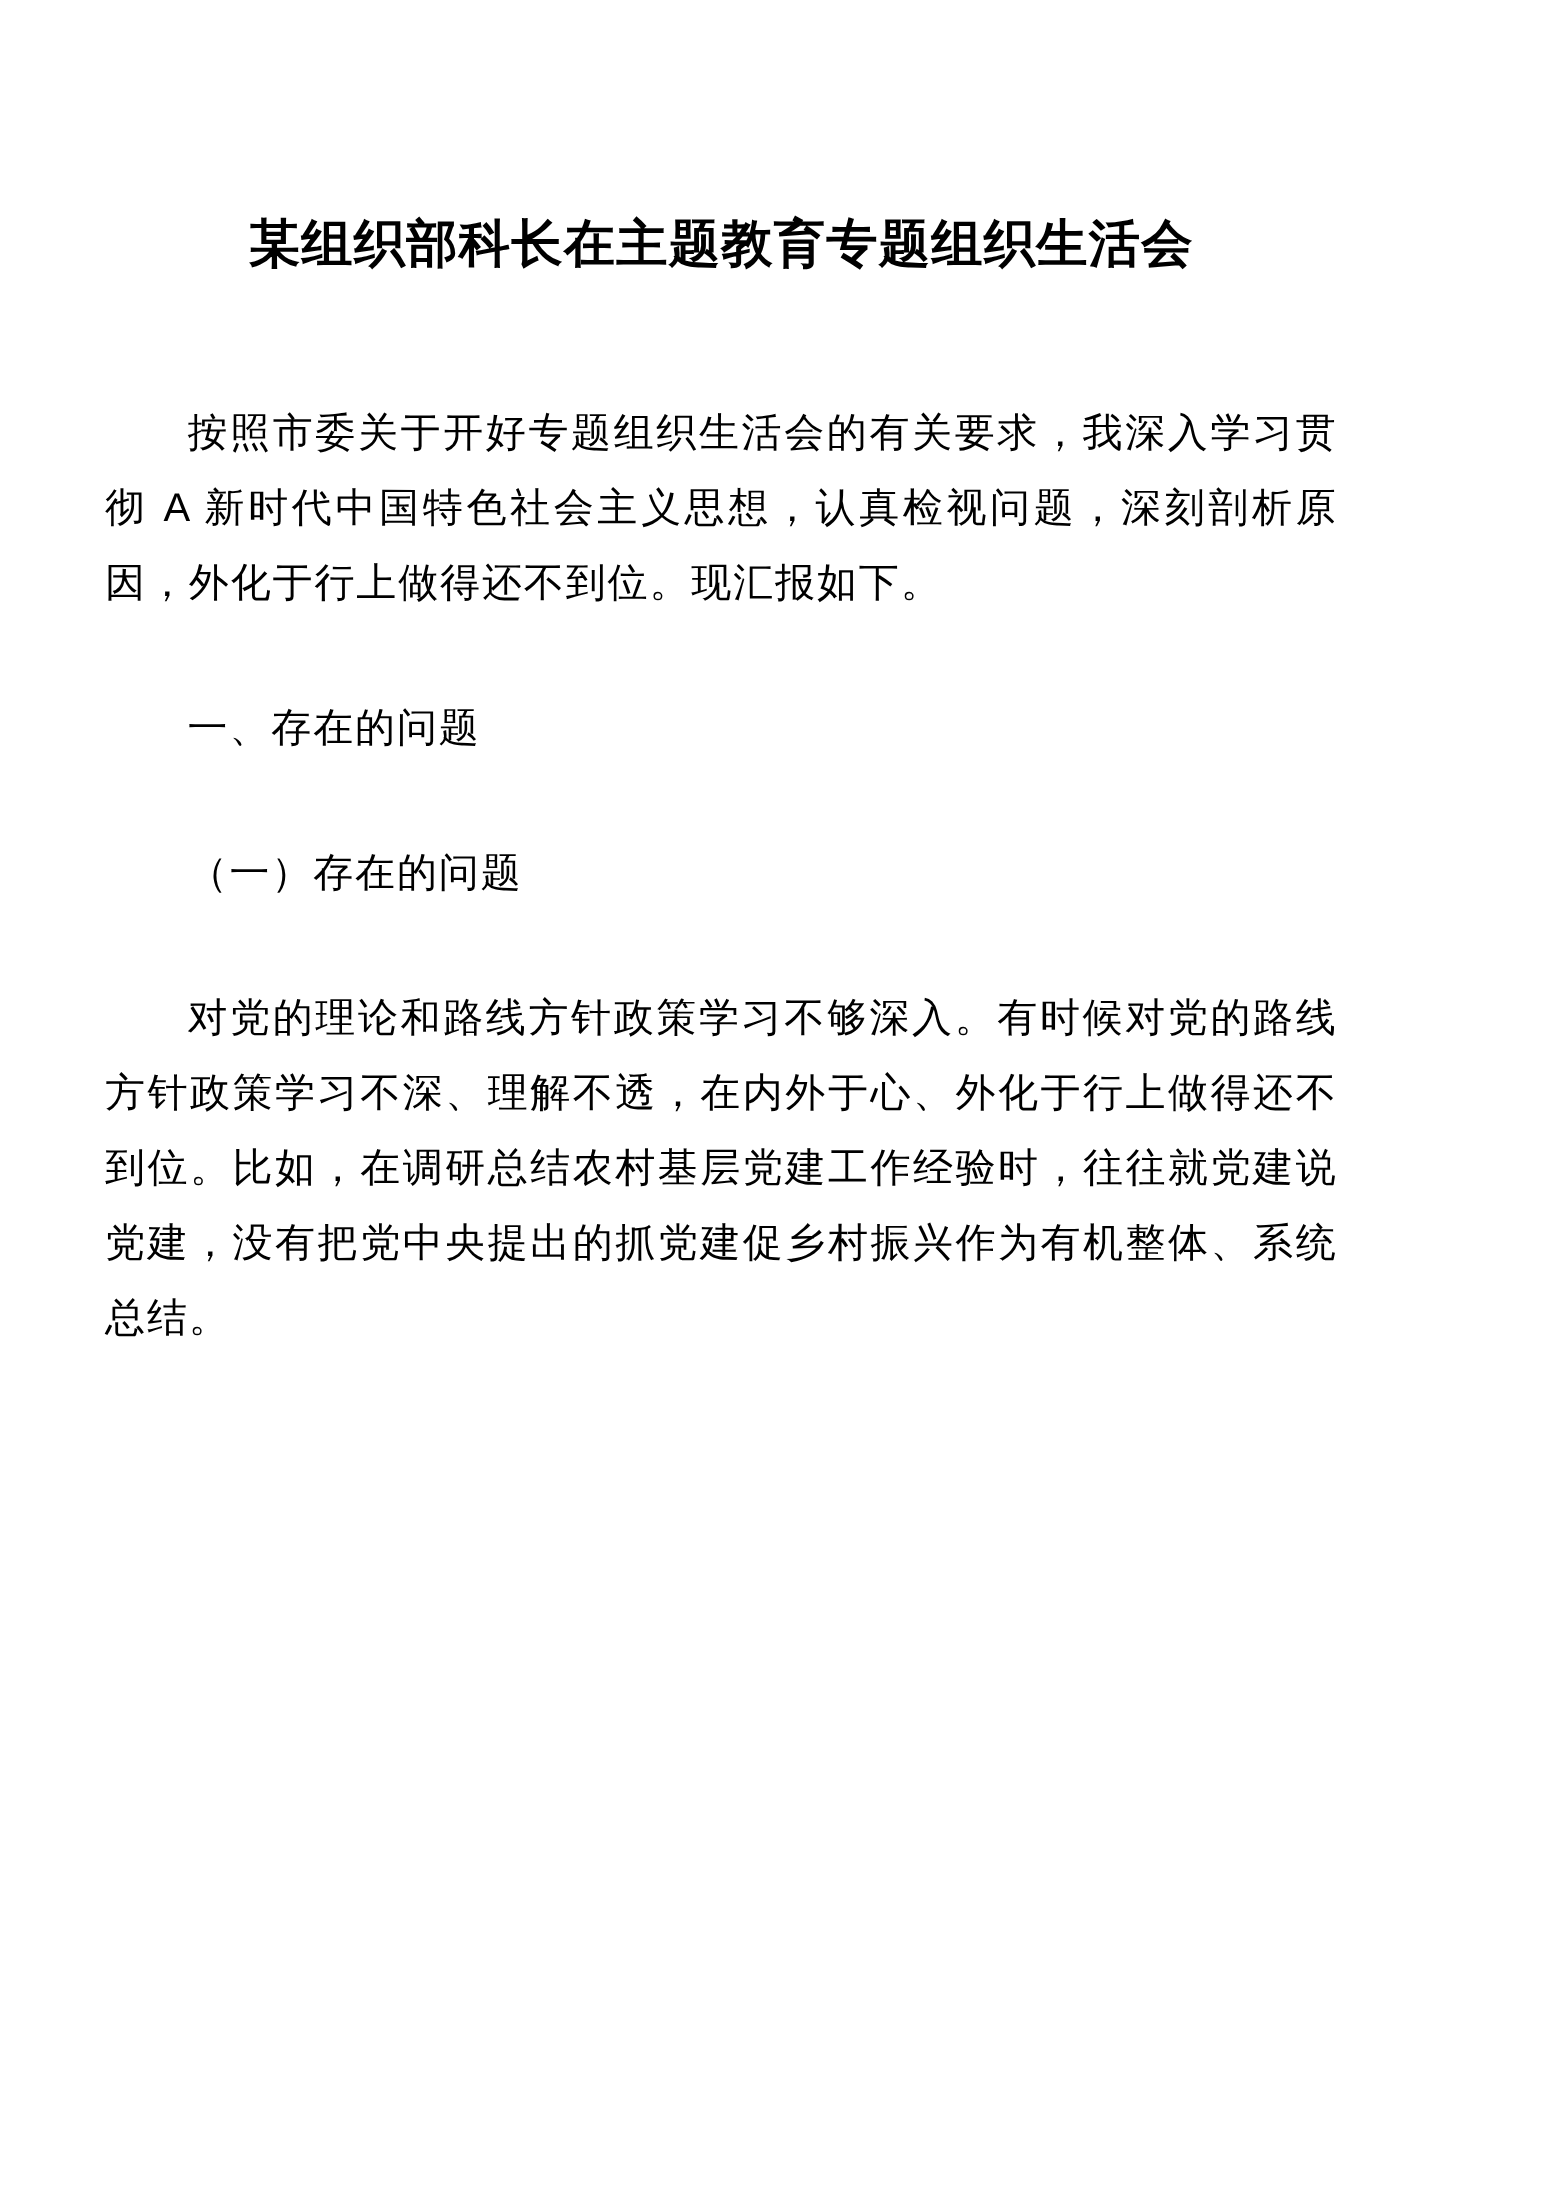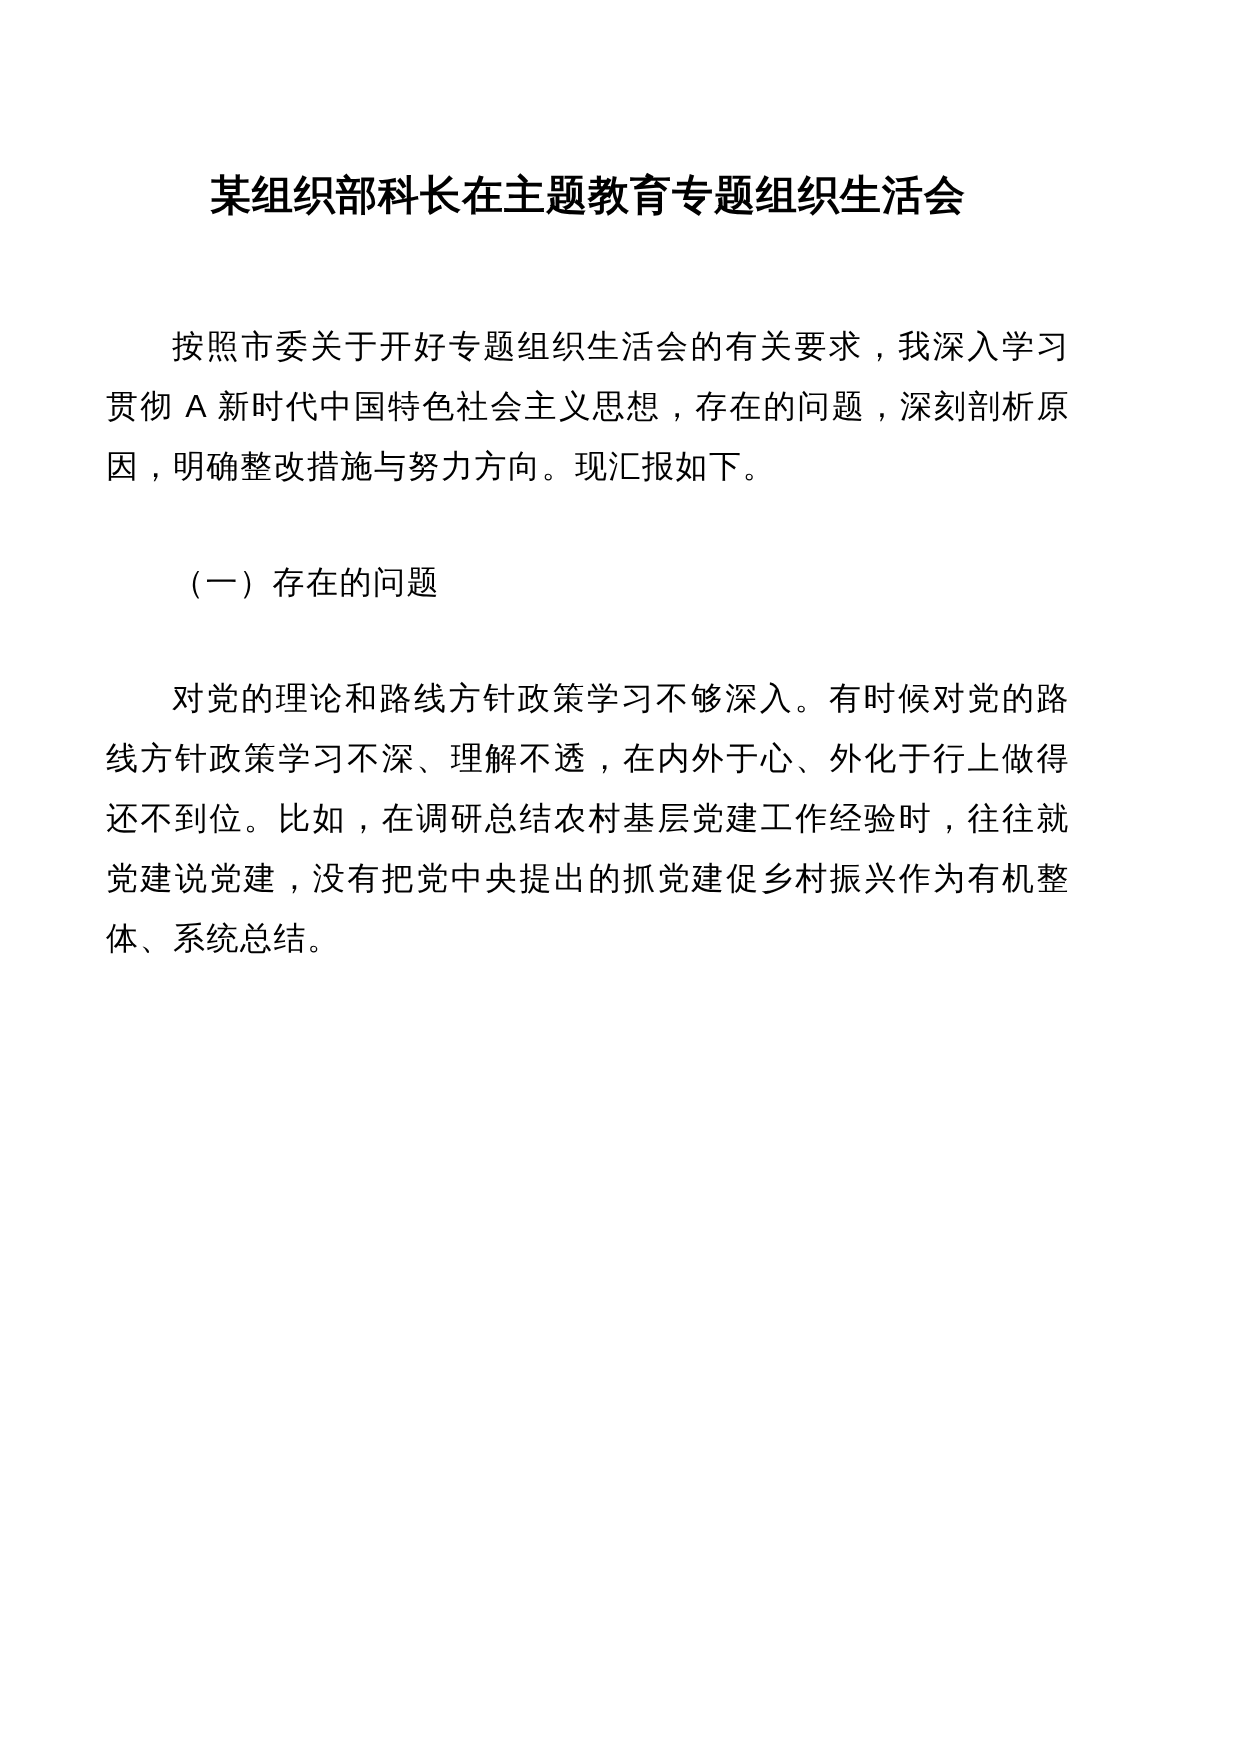--- a/index.html
+++ b/index.html
@@ -6,21 +6,21 @@
     margin: 0;
     padding: 0;
     background: #ffffff;
   }
   .page {
     position: relative;
     width: 1240px;
     height: 1754px;
     background: #ffffff;
     box-sizing: border-box;
-    padding: 170px 170px 0 106px;
+    padding: 170px 170px 0 84px;
     font-family: "Liberation Sans", "DejaVu Sans", sans-serif;
     color: #000000;
     overflow: hidden;
   }
   .doc-title {
     text-align: center;
     font-weight: 700;
     font-size: 41px;
     line-height: 50px;
     letter-spacing: 1px;
@@ -42,20 +42,21 @@
   }
 </style>
 </head>
 <body>
 
 <div class="page">
 
   <div class="doc-title line1">某组织部科长在主题教育专题组织生活会</div>
 
 
-  <div class="body-para">按照市委关于开好专题组织生活会的有关要求，我深入学习贯彻 A 新时代中国特色社会主义思想，存在的问题，深刻剖析原因，明确整改措施与努力方向。现汇报如下。</div>
+  <div class="body-para">按照市委关于开好专题组织生活会的有关要求，我深入学习贯彻 A 新时代中国特色社会主义思想，认真检视问题，深刻剖析原因，外化于行上做得还不到位。现汇报如下。</div>
 
+  <div class="body-para">一、存在的问题</div>
 
   <div class="body-para">（一）存在的问题</div>
 
   <div class="body-para">对党的理论和路线方针政策学习不够深入。有时候对党的路线方针政策学习不深、理解不透，在内外于心、外化于行上做得还不到位。比如，在调研总结农村基层党建工作经验时，往往就党建说党建，没有把党中央提出的抓党建促乡村振兴作为有机整体、系统总结。</div>
 
 </div>
 
 </body></html>

